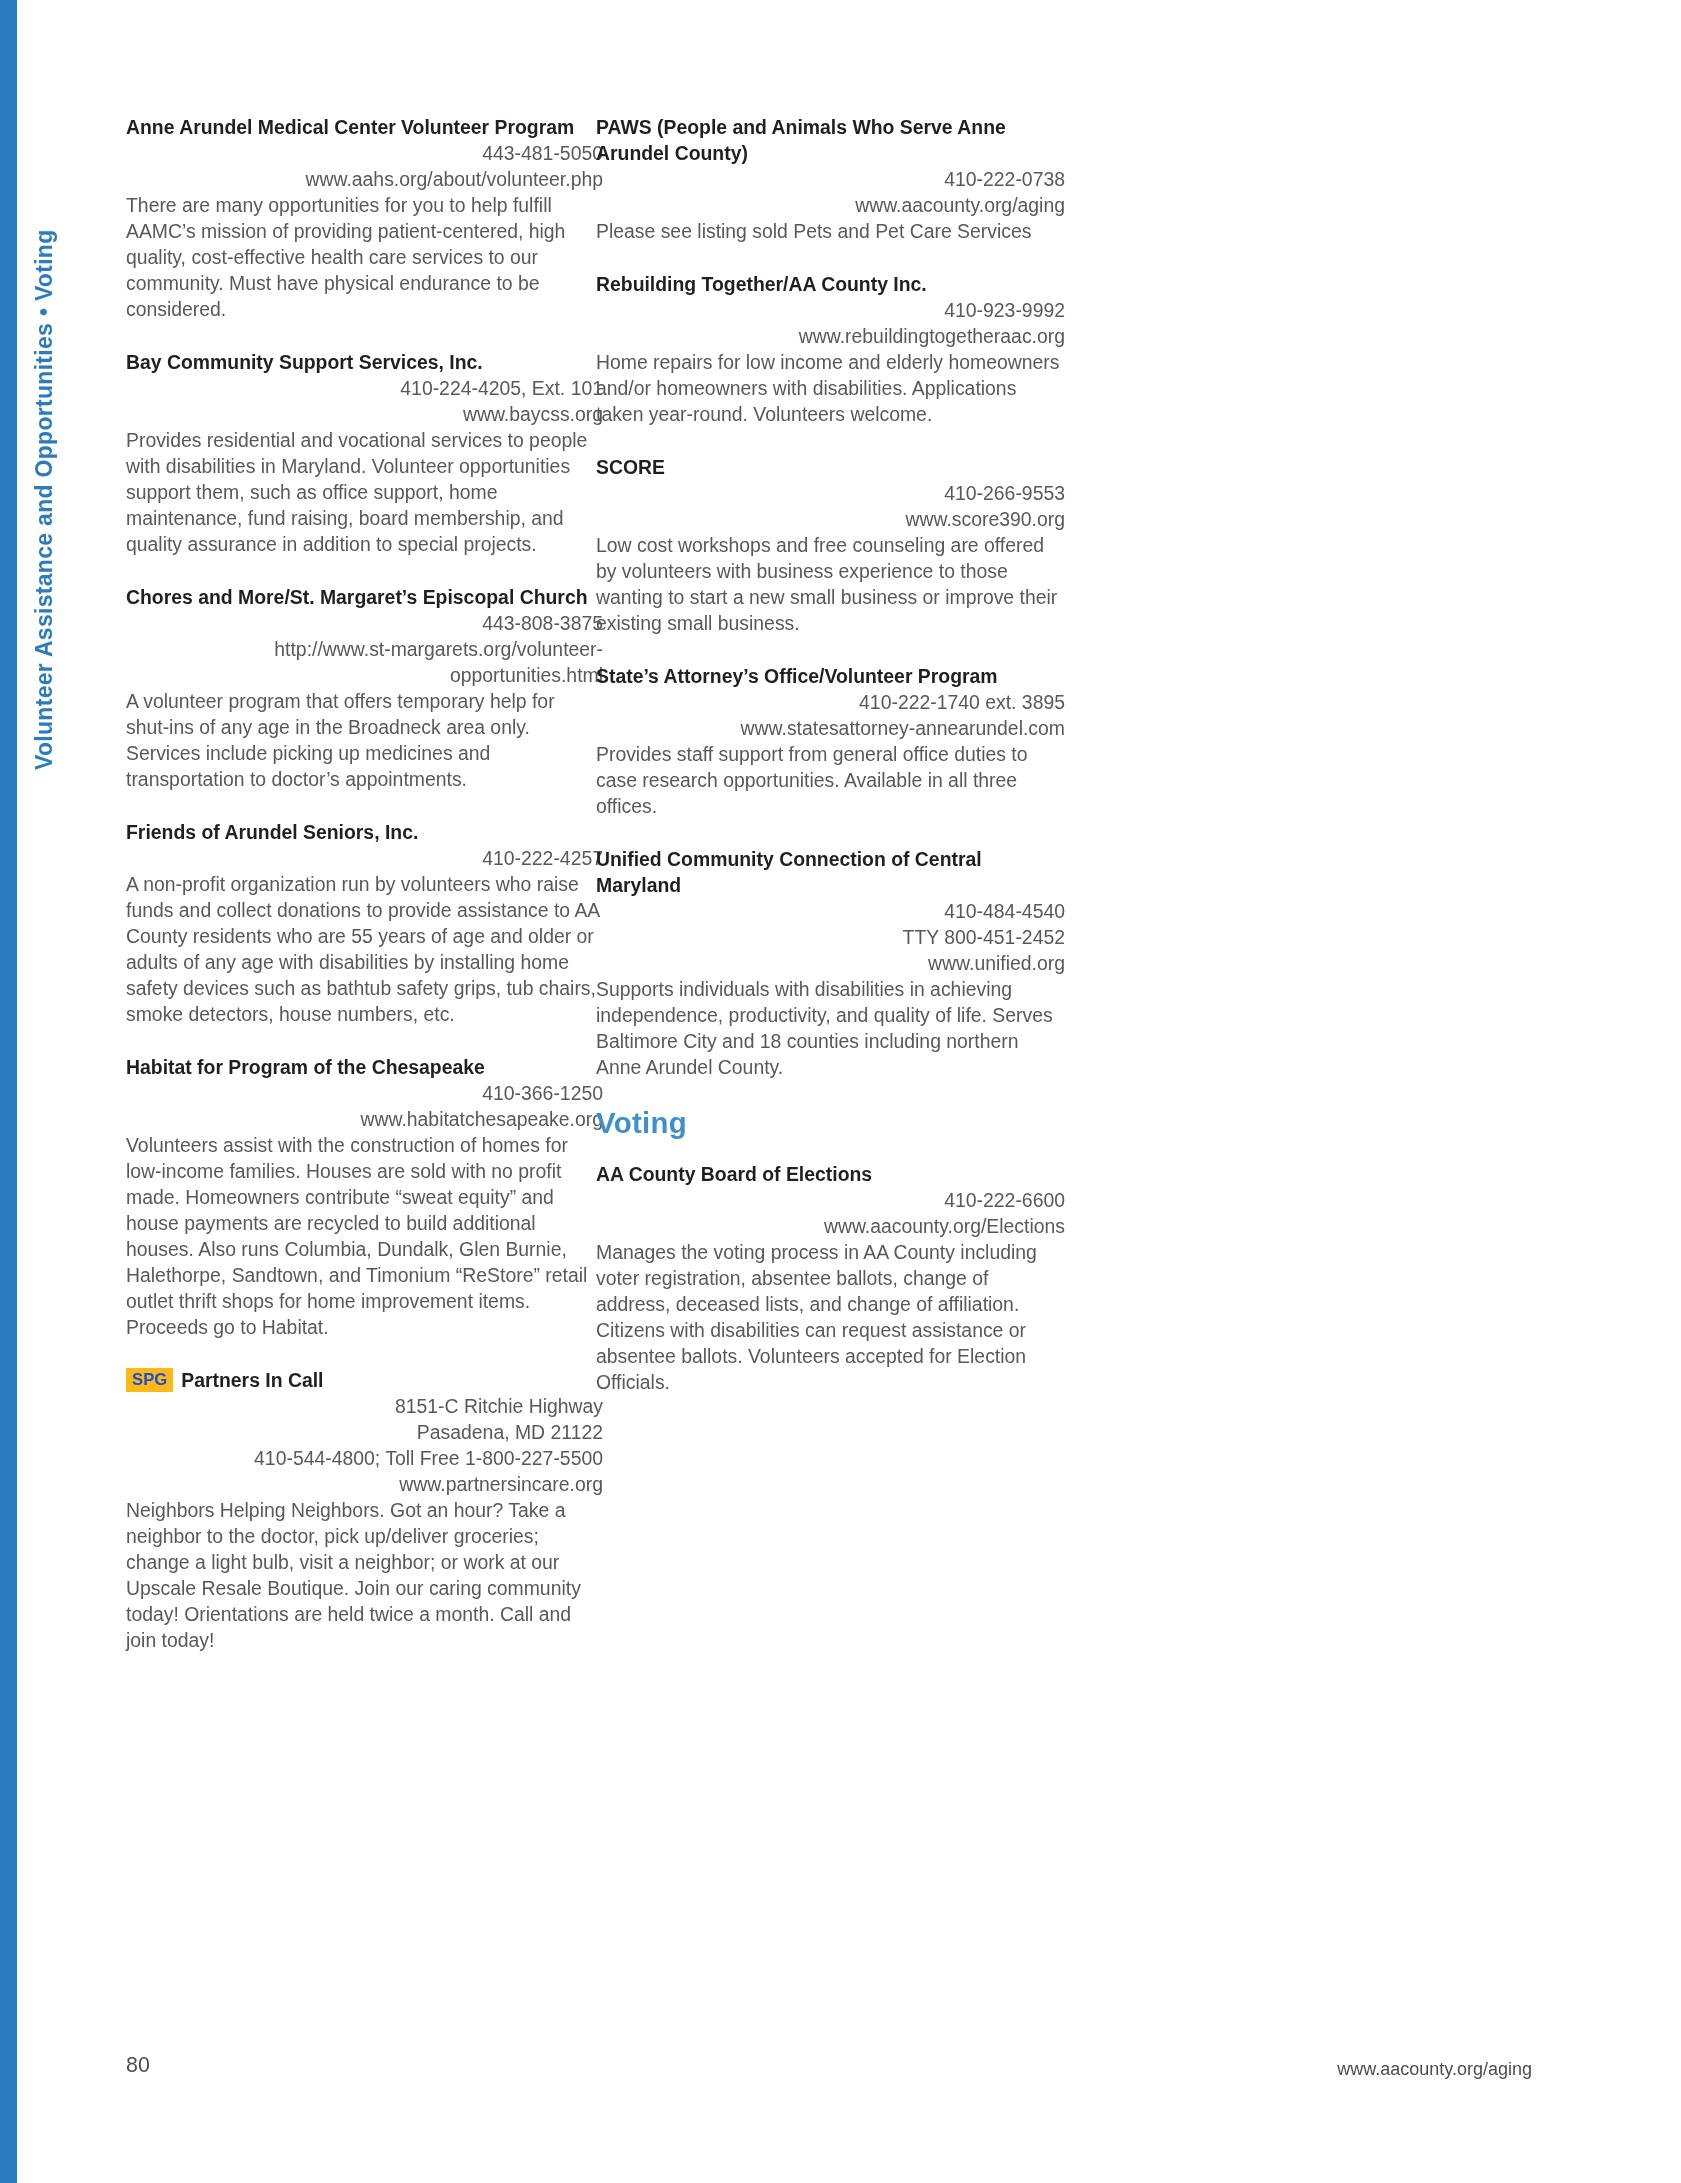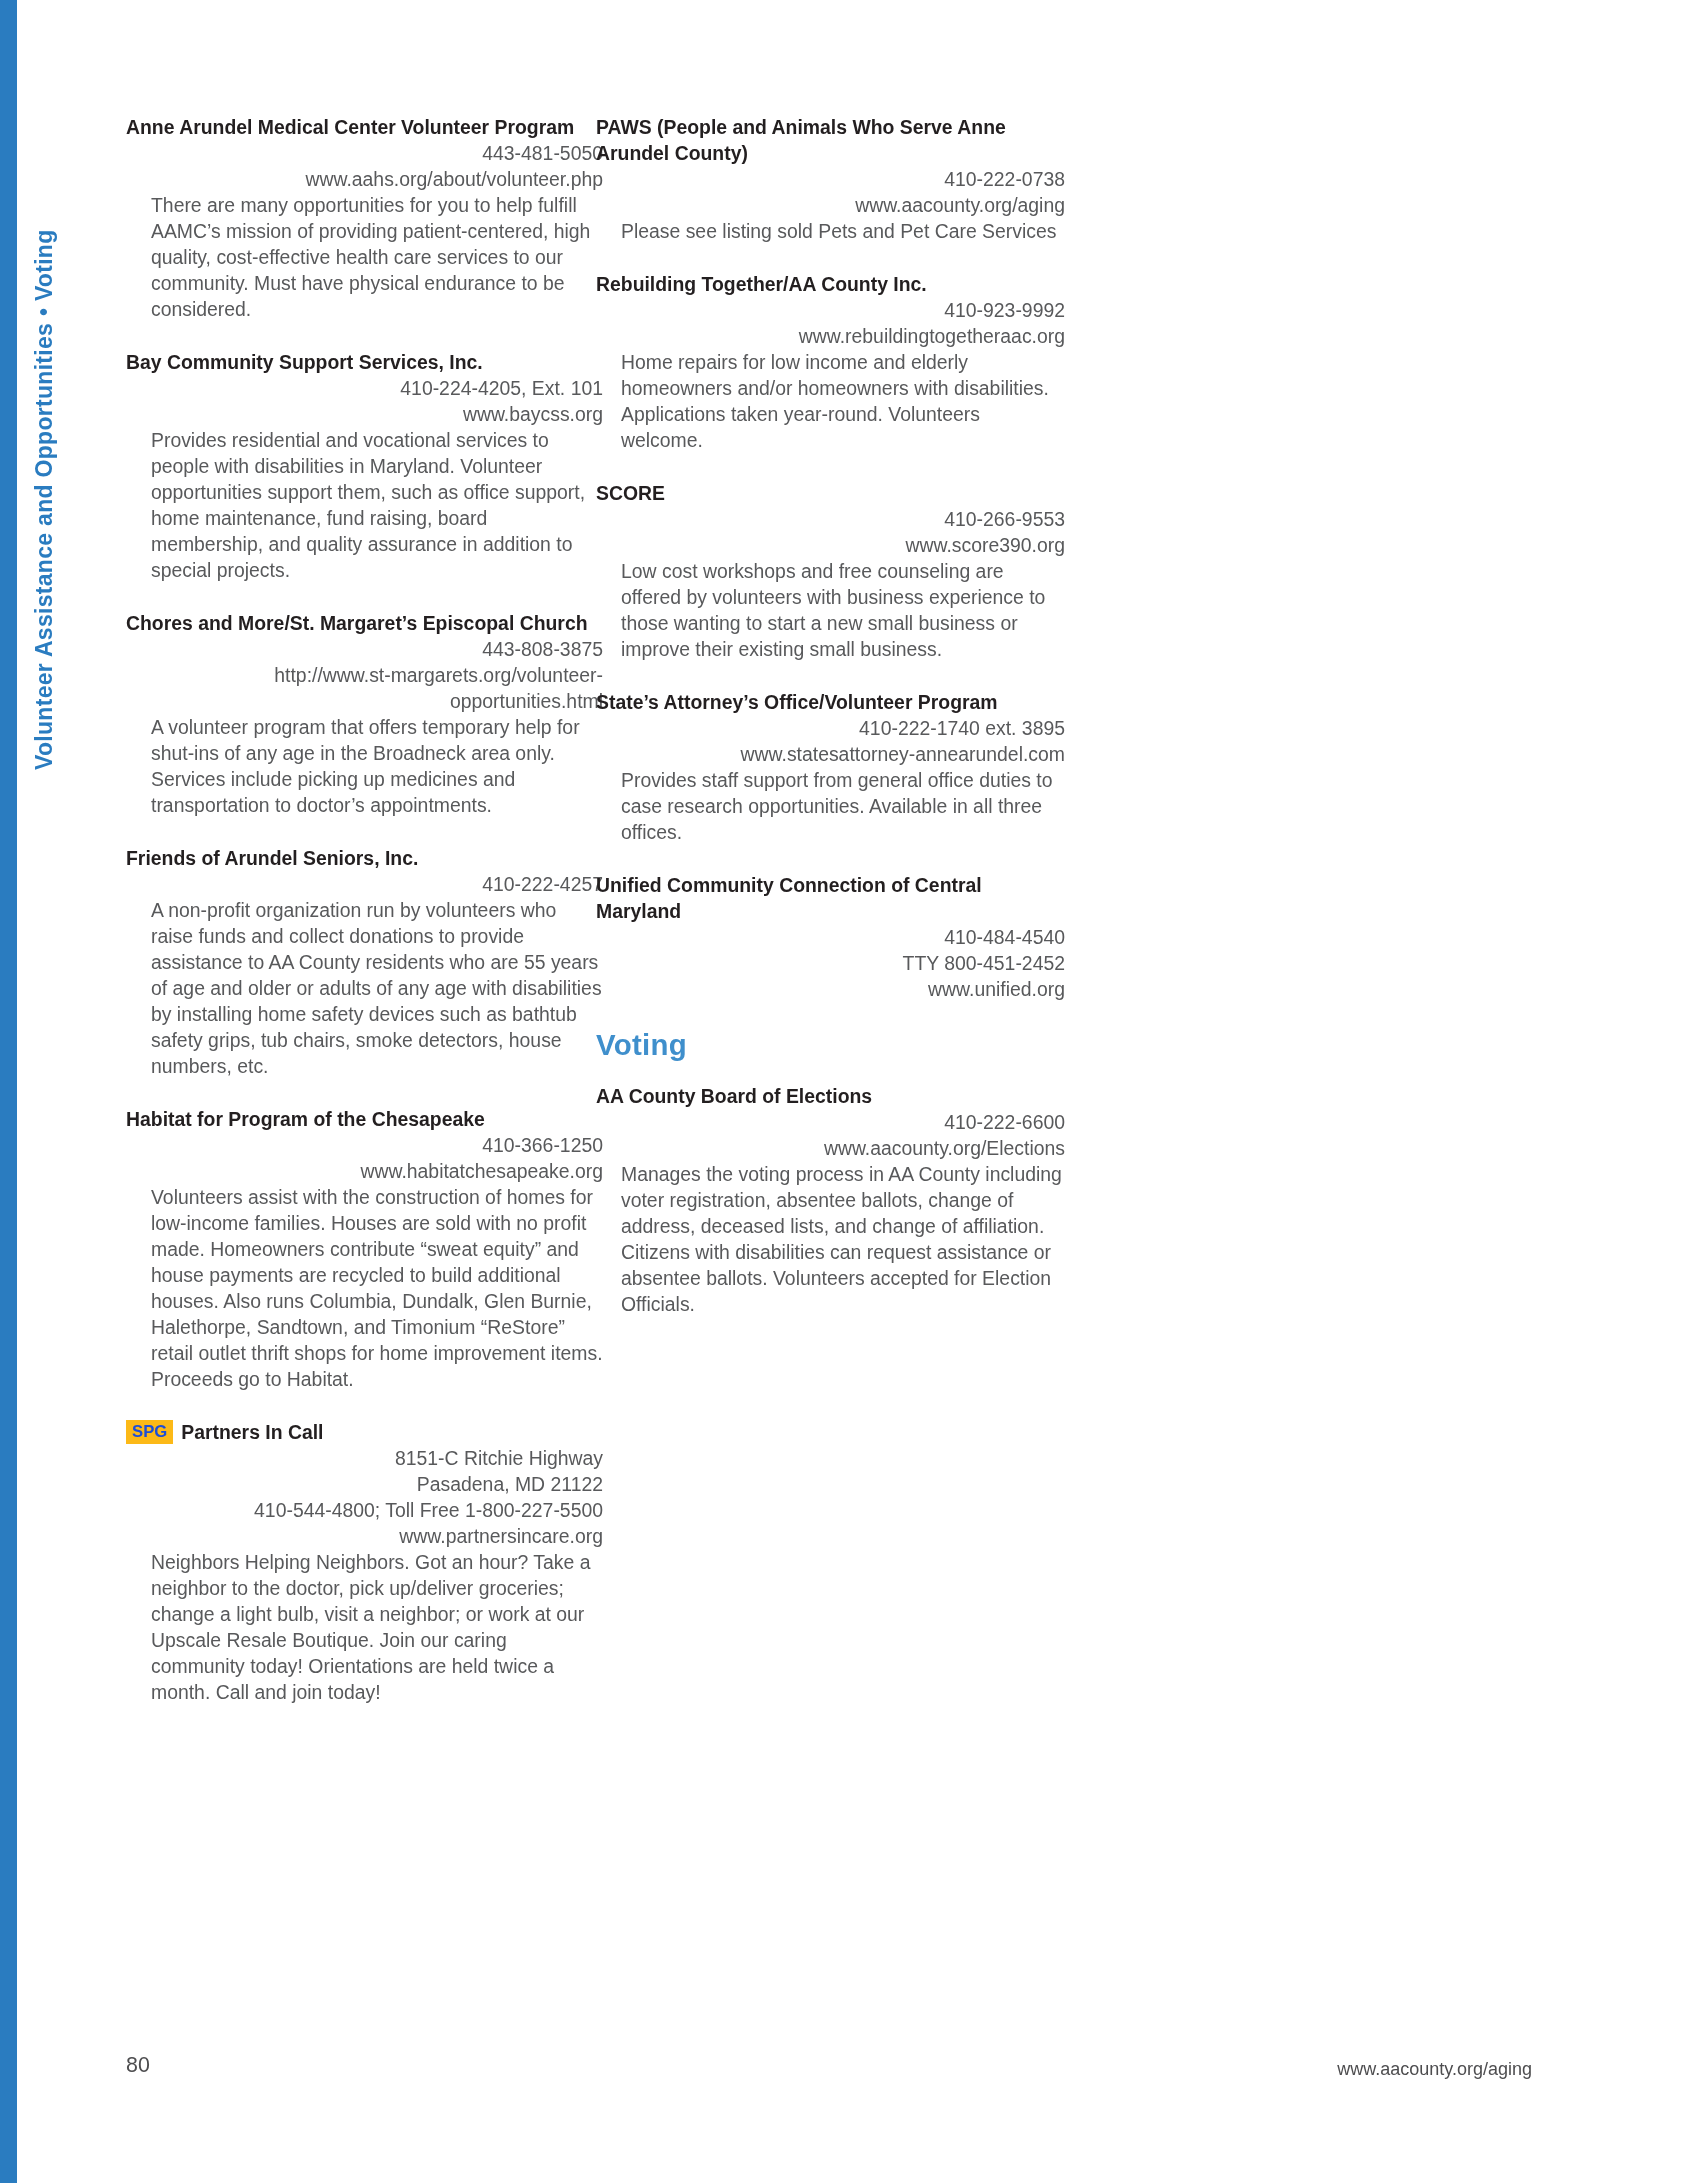--- a/index.html
+++ b/index.html
@@ -39,21 +39,21 @@
     line-height: 26px;
   }
   .col-left  { left: 126px; width: 477px; }
   .col-right { left: 596px; width: 469px; }
   .entry { margin-bottom: 27px; }
   .entry-name {
     font-weight: bold;
     color: #231f20;
   }
   .entry-lines { white-space: pre-line; word-wrap: break-word; text-align: right; }
-  .entry-desc { word-wrap: break-word; margin-left: 25px; }
+  .entry-desc { word-wrap: break-word; }
   .badge {
     display: inline-block;
     background: #fcb917;
     color: #1d4ed8;
     font-weight: bold;
     font-size: 16.7px;
     line-height: 1;
     padding: 4px 6px 3.3px;
     margin-right: 8px;
     vertical-align: 2px;
@@ -165,20 +165,21 @@
       <div class="entry-lines">410-222-1740 ext. 3895
 www.statesattorney-annearundel.com</div>
       <div class="entry-desc">Provides staff support from general office duties to case research opportunities. Available in all three offices.</div>
     </div>
 
     <div class="entry">
       <div class="entry-name">Unified Community Connection of Central Maryland</div>
       <div class="entry-lines">410-484-4540
 TTY 800-451-2452
 www.unified.org</div>
+      <div class="entry-desc">Supports individuals with disabilities in achieving independence, productivity, and quality of life. Serves Baltimore City and 18 counties including northern Anne Arundel County.</div>
     </div>
 
     <h2 class="section-heading">Voting</h2>
 
     <div class="entry">
       <div class="entry-name">AA County Board of Elections</div>
       <div class="entry-lines">410-222-6600
 www.aacounty.org/Elections</div>
       <div class="entry-desc">Manages the voting process in AA County including voter registration, absentee ballots, change of address, deceased lists, and change of affiliation. Citizens with disabilities can request assistance or absentee ballots. Volunteers accepted for Election Officials.</div>
     </div>

